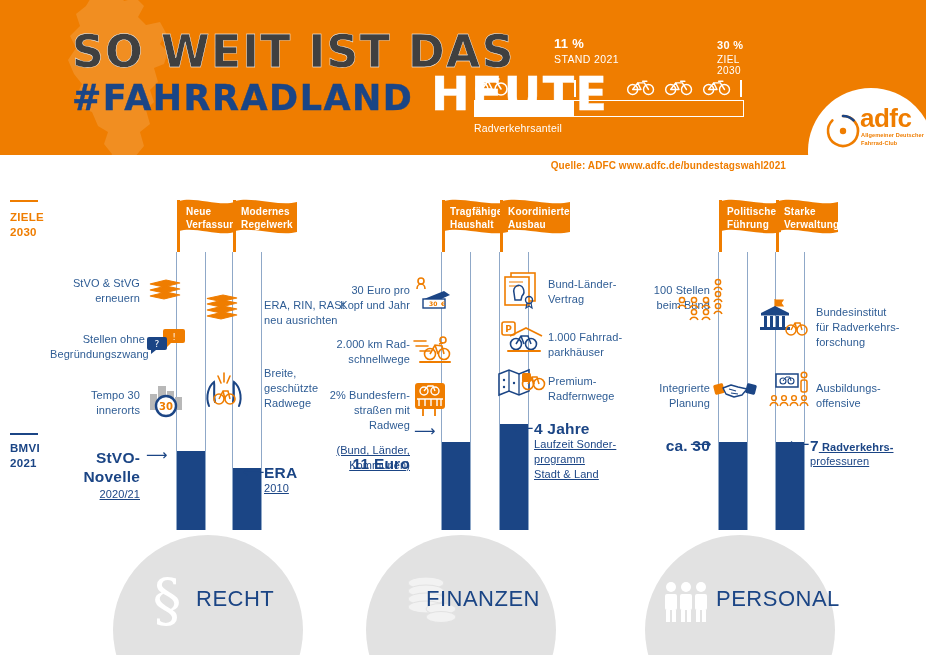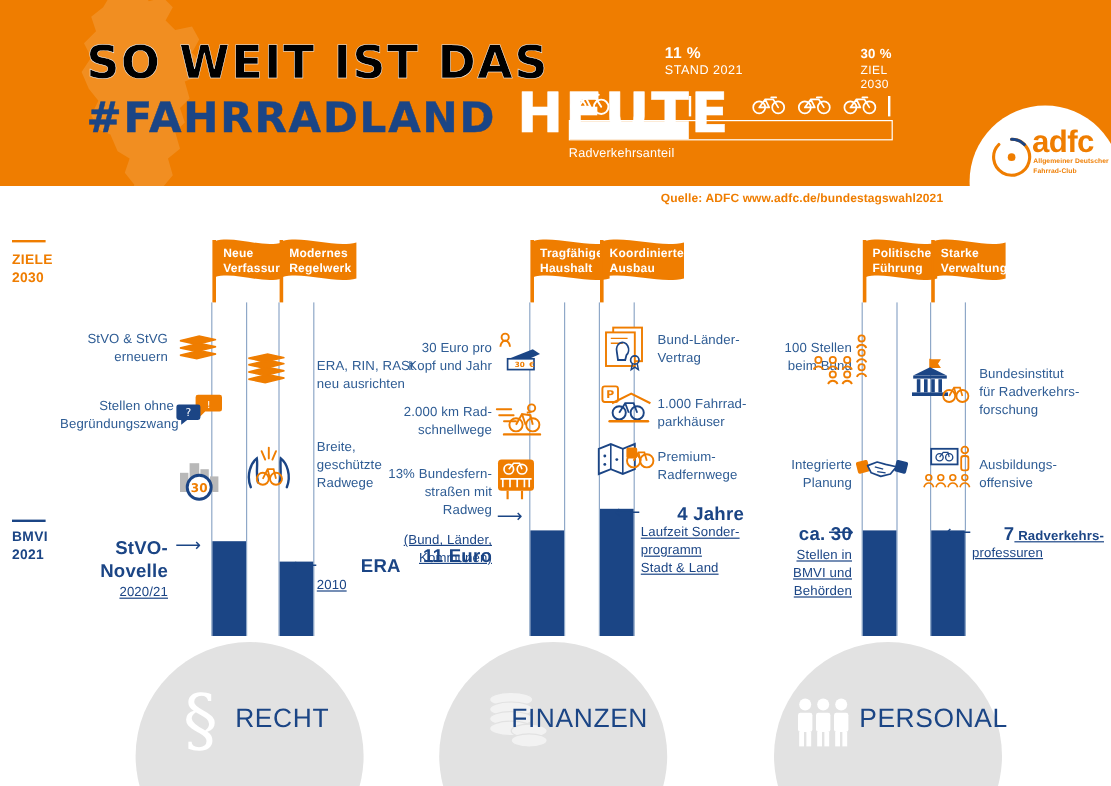--- a/index.html
+++ b/index.html
@@ -22,21 +22,21 @@
   .de-map {
     position: absolute; left: 62px; top: -8px;
     width: 120px; height: 185px;
     opacity: .55;
   }
   .title-block {
     position: absolute; left: 72px; top: 32px;
     z-index: 3;
   }
   .title-line1 {
-    font-size: 38px; font-weight: bold; color: #000000;
+    font-size: 44px; font-weight: bold; color: #404040;
     letter-spacing: 1.5px; line-height: 40px;
     font-family: "DejaVu Sans", sans-serif;
     -webkit-text-stroke: .4px #ffffff;
   }
   .title-line2 { line-height: 44px; white-space: nowrap; }
   .title-hash {
     font-size: 35px; font-weight: bold; color: #1B4585;
     letter-spacing: 1.5px;
     font-family: "DejaVu Sans", sans-serif;
     -webkit-text-stroke: .4px #1B4585;
@@ -156,21 +156,21 @@
   }
 
   
   .itxt {
     position: absolute; color: #2E5C94; font-size: 11px;
     line-height: 15px; letter-spacing: .1px;
   }
   .itxt.right { text-align: right; }
   .big {
     position: absolute; color: #1B4585; font-size: 15.5px; font-weight: bold;
-    line-height: 19px; letter-spacing: .2px; text-align: right;
+    line-height: 19px; letter-spacing: .2px;
   }
   .big.right { text-align: right; }
   .sub {
     position: absolute; color: #1B4585; font-size: 11px;
     line-height: 15px; letter-spacing: .1px; text-decoration: underline;
   }
   .sub.right { text-align: right; }
   .arrow { position: absolute; color: #1B4585; font-size: 15px; line-height: 15px; }
   svg { display: block; overflow: visible; }
 </style>
@@ -293,20 +293,24 @@
     <div>Stellen ohne</div>
     <div>Begründungszwang</div>
   </div>
   <svg style="position:absolute; left:147px; top:328px;" width="40" height="28" viewBox="0 0 40 28">
     <path d="M18 1 h18 a2 2 0 0 1 2 2 v10 a2 2 0 0 1 -2 2 h-12 l-5 5 v-5 h-1 a2 2 0 0 1 -2 -2 v-10 a2 2 0 0 1 2 -2 z" fill="#EF7D00"></path>
     <text x="27" y="12" font-size="8" fill="#fff" text-anchor="middle" font-family="DejaVu Sans">!</text>
     <path d="M2 9 h16 a2 2 0 0 1 2 2 v9 a2 2 0 0 1 -2 2 h-9 l-5 4 v-4 h-2 a2 2 0 0 1 -2 -2 v-9 a2 2 0 0 1 2 -2 z" fill="#1B4585"></path>
     <text x="10" y="19" font-size="9" fill="#fff" text-anchor="middle" font-family="DejaVu Sans">?</text>
   </svg>
 
+  <div class="itxt right" style="left:52px; top:388px; width:88px;">
+    <div>Tempo 30</div>
+    <div>innerorts</div>
+  </div>
   <svg style="position:absolute; left:146px; top:380px;" width="42" height="38" viewBox="0 0 42 38">
     <g fill="#B8B8B8">
       <rect x="4" y="14" width="7" height="16"></rect>
       <rect x="12" y="6" width="8" height="24"></rect>
       <rect x="21" y="11" width="7" height="19"></rect>
       <rect x="29" y="17" width="7" height="13"></rect>
     </g>
     <circle cx="20" cy="26" r="10" fill="#fff" stroke="#1B4585" stroke-width="2.4"></circle>
     <text x="20" y="30" font-size="10" fill="#EF7D00" text-anchor="middle" font-weight="bold" font-family="DejaVu Sans">30</text>
   </svg>
@@ -392,21 +396,21 @@
     <path d="M2 8 h12 M4 13 h12 M8 18 h10" stroke="#EF7D00" stroke-width="1.6" stroke-linecap="round"></path>
     <circle cx="18" cy="21" r="5.5" fill="none" stroke="#EF7D00" stroke-width="1.6"></circle>
     <circle cx="32" cy="21" r="5.5" fill="none" stroke="#EF7D00" stroke-width="1.6"></circle>
     <path d="M18 21 L23 12 L30 13 L32 21 M23 12 L26 21" fill="none" stroke="#EF7D00" stroke-width="1.6"></path>
     <circle cx="31" cy="7" r="3" fill="none" stroke="#EF7D00" stroke-width="1.6"></circle>
     <path d="M27 11 L31 10" stroke="#EF7D00" stroke-width="1.6"></path>
     <path d="M8 29 h30" stroke="#EF7D00" stroke-width="2" stroke-linecap="round"></path>
   </svg>
 
   <div class="itxt right" style="left:314px; top:388px; width:96px;">
-    <div>13% Bundesfern-</div>
+    <div>2% Bundesfern-</div>
     <div>straßen mit Radweg</div>
   </div>
   <svg style="position:absolute; left:413px; top:381px;" width="36" height="36" viewBox="0 0 36 36">
     <rect x="2" y="2" width="30" height="26" rx="3" fill="#EF7D00"></rect>
     <circle cx="11" cy="10" r="4" fill="none" stroke="#fff" stroke-width="1.4"></circle>
     <circle cx="22" cy="10" r="4" fill="none" stroke="#fff" stroke-width="1.4"></circle>
     <path d="M11 10 L15 5 L20 5 L22 10" fill="none" stroke="#fff" stroke-width="1.3"></path>
     <path d="M6 18 v7 M12 18 v7 M18 18 v7 M24 18 v7 M28 18 v7 M4 18 h26" stroke="#fff" stroke-width="1.4"></path>
     <path d="M10 28 v7 M22 28 v7" stroke="#EF7D00" stroke-width="1.8"></path>
   </svg>
@@ -521,25 +525,20 @@
     <div>Planung</div>
   </div>
   <svg style="position:absolute; left:714px; top:378px;" width="42" height="24" viewBox="0 0 42 24">
     <rect x="0" y="6" width="10" height="10" rx="1.5" fill="#EF7D00" transform="rotate(-14 5 11)"></rect>
     <rect x="32" y="6" width="10" height="10" rx="1.5" fill="#1B4585" transform="rotate(14 37 11)"></rect>
     <path d="M9 10 L17 7 L24 9 L33 11 L28 17 L20 19 L12 16 Z" fill="#fff" stroke="#1B4585" stroke-width="1.4" stroke-linejoin="round"></path>
     <path d="M15 11 L22 13 M17 15 L24 16" stroke="#1B4585" stroke-width="1.1"></path>
   </svg>
 
   <div class="big right" style="left:626px; top:436px; width:84px;">ca. 30</div>
-  <div class="sub right" style="left:622px; top:456px; width:88px;">
-    <div>Stellen in</div>
-    <div>BMVI und</div>
-    <div>Behörden</div>
-  </div>
   <div class="arrow" style="left:690px; top:436px;">⟶</div>
 
   <div class="flag-pole" style="left:776px; top:200px; height:52px;"></div>
   <svg class="flag-banner" style="left:778px; top:199px;" width="60" height="45" viewBox="0 0 60 45">
     <path d="M0 2 C17 -3, 43 8, 60 3 L60 33 C43 38, 17 27, 0 32 Z" fill="#EF7D00"></path>
   </svg>
   <div class="flag-text" style="left:784px; top:205px; width:56px;">
     <div>Starke</div>
     <div>Verwaltung</div>
   </div>

